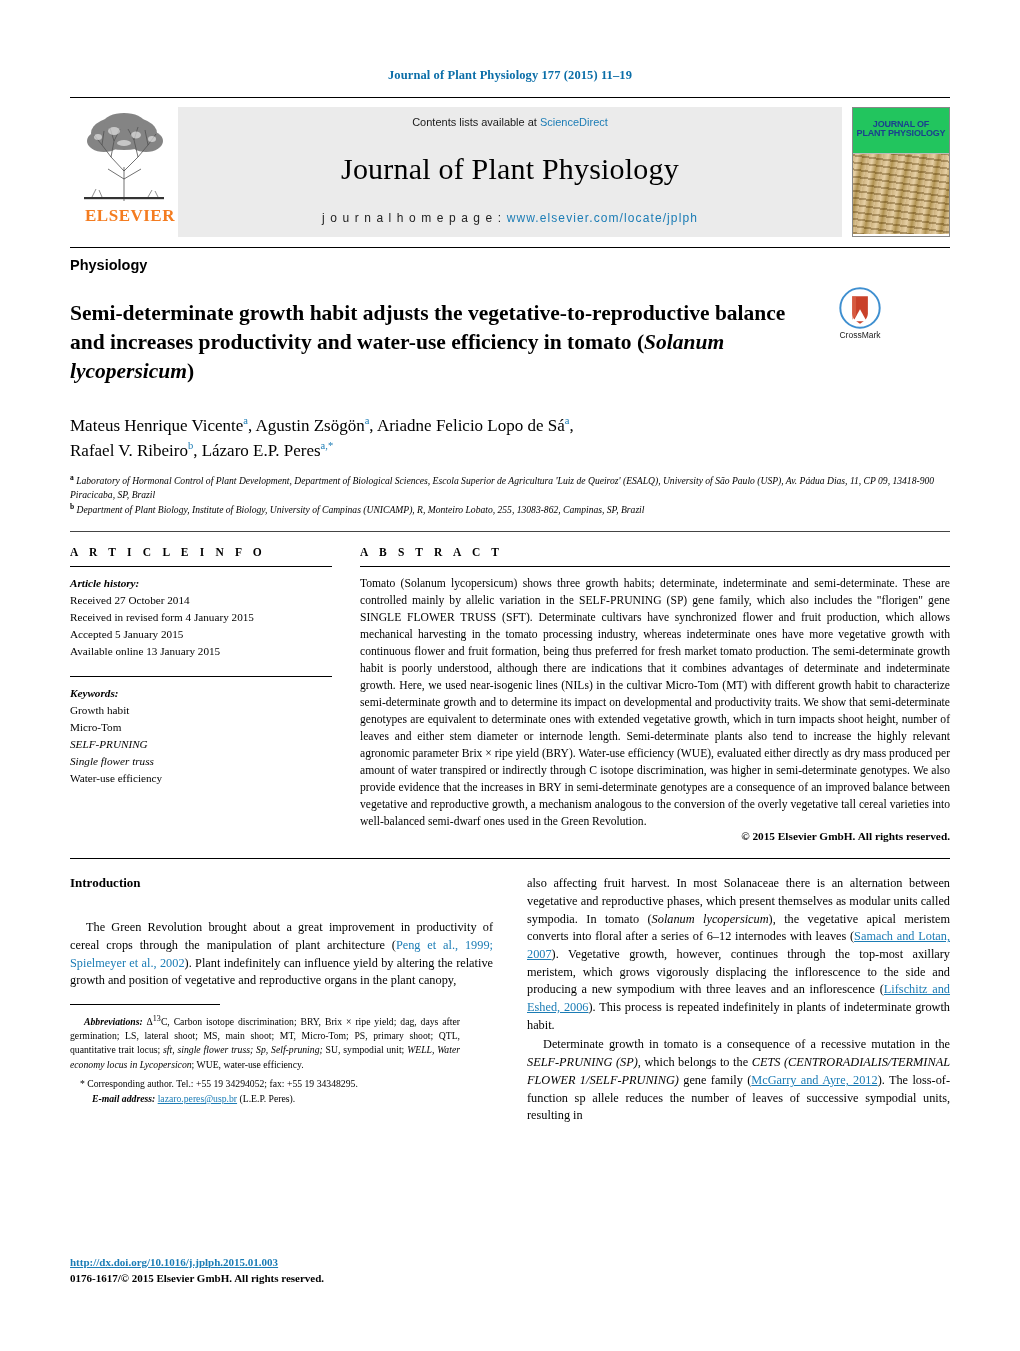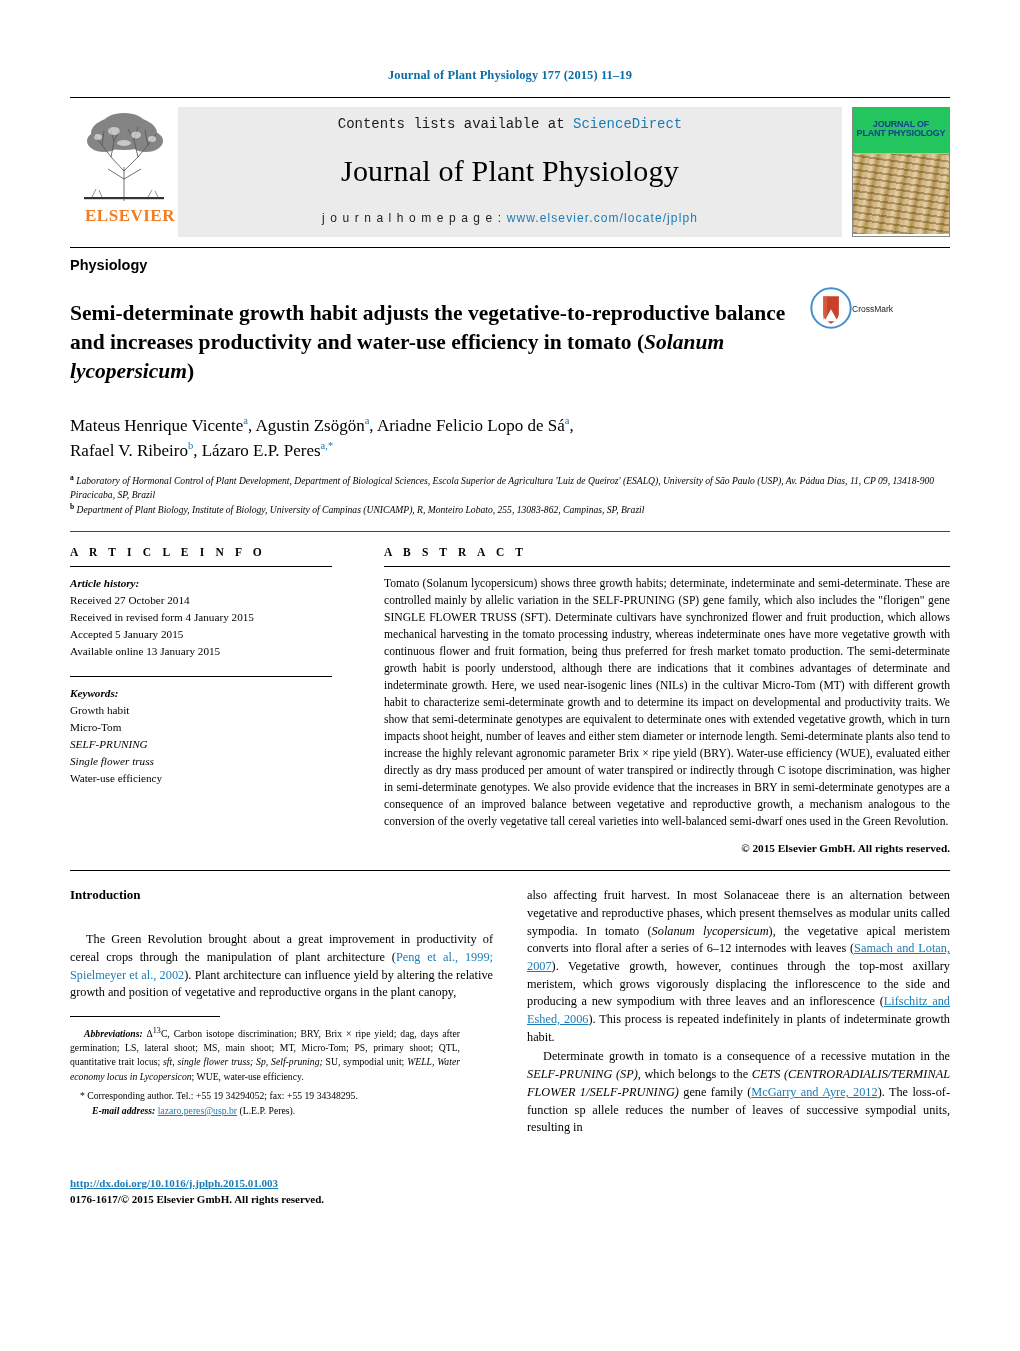--- a/index.html
+++ b/index.html
@@ -64,22 +64,22 @@
   .masthead-center {
     flex: 1 1 auto;
     background: #ebebeb;
     text-align: center;
     padding: 9px 0 12px 0;
     display: flex;
     flex-direction: column;
     justify-content: space-between;
   }
   .contents-line {
-    font-family: Liberation Mono, monospace;
-    font-size: 14px;
+    font-family: Liberation Sans, sans-serif;
+    font-size: 11px;
     color: #1a1a1a;
   }
   .contents-line .sd {
     color: #1b7cb5;
   }
   .journal-name {
     font-family: "Liberation Serif", serif;
     font-size: 30px;
     letter-spacing: 0.2px;
     margin: 16px 0 18px 0;
@@ -124,21 +124,21 @@
     font-weight: bold;
     font-size: 21.5px;
     line-height: 1.33;
     flex: 1 1 auto;
     max-width: 740px;
   }
   .article-title i { font-style: italic; }
   .crossmark {
     flex: 0 0 100px;
     display: flex;
-    flex-direction: row;
+    flex-direction: column;
     align-items: center;
     margin-top: 2px;
   }
   .crossmark-label {
     font-family: "Liberation Sans", sans-serif;
     font-size: 8.5px;
     color: #222;
     margin-top: 1px;
   }
 
@@ -159,21 +159,21 @@
   .affils sup { font-style: normal; font-weight: bold; font-size: 7.5px; vertical-align: super;}
 
   
   .rule-thin {
     margin: 14px 70px 0 70px;
     border-top: 0.9px solid #444;
   }
   .info-abstract {
     margin: 14px 70px 0 70px;
     display: flex;
-    gap: 52px;
+    gap: 28px;
   }
   .col-info { flex: 0 0 262px; }
   .col-abstract { flex: 1 1 auto; }
 
   .caps-head {
     font-family: "Liberation Serif", serif;
     font-weight: bold;
     font-size: 11.5px;
     letter-spacing: 4.2px;
   }
@@ -188,21 +188,20 @@
 
   .abstract-body {
     font-size: 11.6px;
     line-height: 1.47;
     text-align: justify;
     hyphens: auto;
   }
   .copyright {
     text-align: right;
     font-size: 11.3px;
-    margin-top: 12px;
     font-weight: bold;
   }
 
   
   .rule-body {
     margin: 16px 70px 0 70px;
     border-top: 1.6px solid #000;
   }
   .body-cols {
     margin: 16px 70px 0 70px;
@@ -244,21 +243,21 @@
     width: 390px;
   }
   .fn .it { font-style: italic; }
   .fn .bi { font-style: italic; font-weight: bold; }
   .fn-star { text-indent: 0; margin-top: 5px; padding-left: 10px; }
   .mail { color: #1b7cb5; text-decoration: underline; }
 
   .doi-block {
     position: absolute;
     left: 70px;
-    top: 1176px;
+    top: 1255px;
     font-size: 11px;
     line-height: 1.45;
   }
   .doi-link {
     color: #1b7cb5;
     text-decoration: underline;
     font-weight: bold;
     display: block;
   }
   .issn-line { font-weight: bold; }
@@ -425,21 +424,21 @@
     </div>
   </div>
 
   <div class="rule-body"></div>
 
   <div class="body-cols">
 
     <div class="bcol">
       <div class="sec-head">Introduction</div>
       <p class="para">
-        <span>The Green Revolution brought about a great improvement in productivity of cereal crops through the manipulation of plant architecture (</span><span class="cite">Peng et al., 1999; Spielmeyer et al., 2002</span><span>). Plant architecture can influence yield by altering the relative growth and position of vegetative and reproductive organs in the plant canopy,</span>
+        <span>The Green Revolution brought about a great improvement in productivity of cereal crops through the manipulation of plant architecture (</span><span class="cite">Peng et al., 1999; Spielmeyer et al., 2002</span><span>). Plant indefinitely can influence yield by altering the relative growth and position of vegetative and reproductive organs in the plant canopy,</span>
       </p>
 
       <div class="footnotes"></div>
       <div class="fn">
         <span style="display:inline-block;width:14px"></span><span class="bi">Abbreviations:</span><span>&nbsp;Δ<sup>13</sup>C, Carbon isotope discrimination; BRY, Brix × ripe yield; dag, days after germination; LS, lateral shoot; MS, main shoot; MT, Micro-Tom; PS, primary shoot; QTL, quantitative trait locus; <span class="it">sft, single flower truss; Sp, Self-pruning;</span> SU, sympodial unit; <span class="it">WELL, Water economy locus in Lycopersicon</span>; WUE, water-use efficiency.</span>
       </div>
       <div class="fn fn-star">* Corresponding author. Tel.: +55 19 34294052; fax: +55 19 34348295.</div>
       <div class="fn fn-star" style="margin-top:1px;padding-left:22px">
         <span class="bi">E-mail address:</span>
         <span class="mail">lazaro.peres@usp.br</span><span> (L.E.P. Peres).</span>

